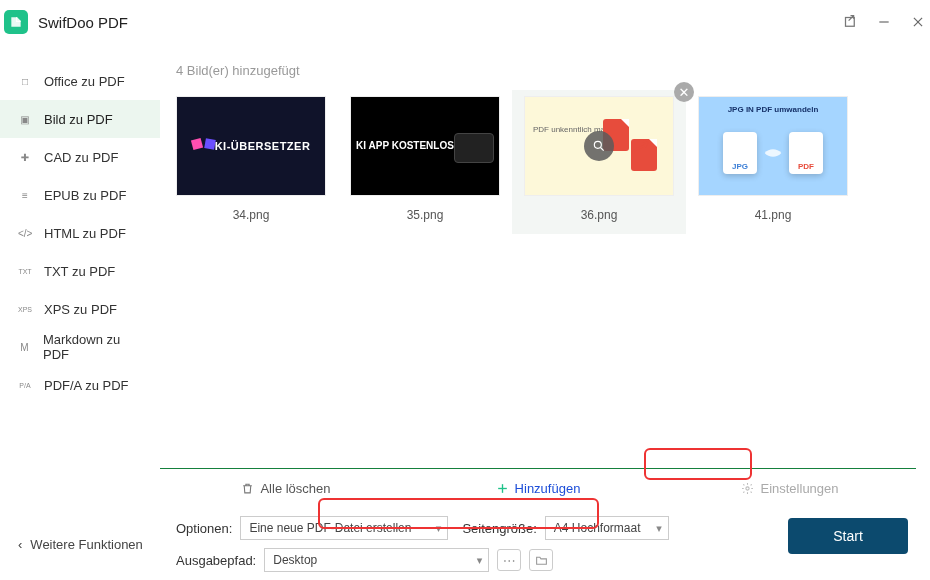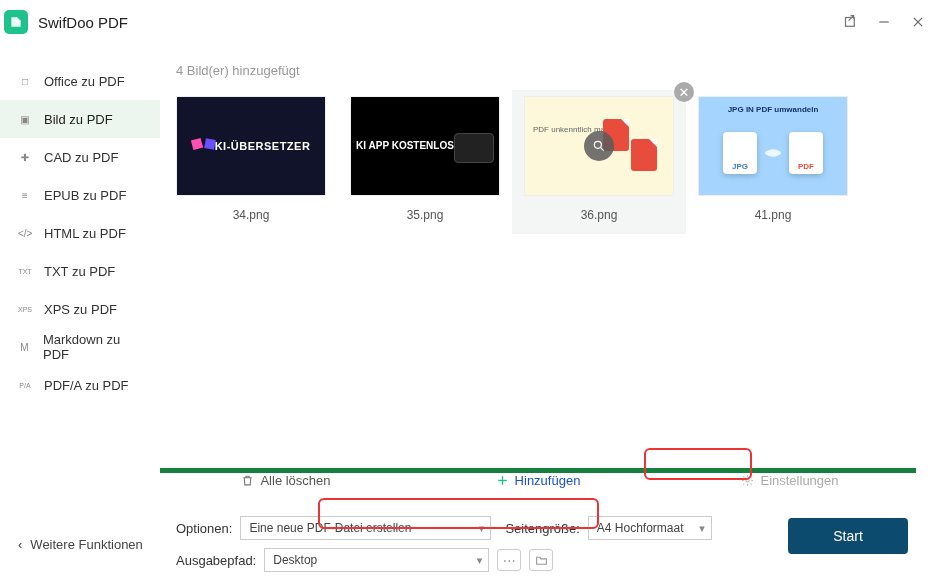--- a/index.html
+++ b/index.html
@@ -19,21 +19,21 @@
 .content{flex:1;display:flex;flex-direction:column;padding:0 14px 0 0}
 .status-row{height:52px;display:flex;align-items:center;padding:0 0 0 16px;font-size:13px;color:#999}
 .thumbs{display:flex;gap:24px;padding:0 16px}
 .thumb-col{display:flex;flex-direction:column;align-items:center;gap:12px;position:relative}
 .thumb{width:150px;height:100px;border:1px solid #eee;background:#fafafa;display:flex;align-items:center;justify-content:center;font-size:9px;position:relative;overflow:hidden}
 .thumb-col.hover{background:#f3f6f4;padding:6px 12px 12px;margin:-6px -12px -12px}
 .thumb-name{font-size:12px;color:#555}
 .remove-btn{position:absolute;top:-8px;right:-8px;width:20px;height:20px;border-radius:50%;background:#aaa;color:#fff;display:flex;align-items:center;justify-content:center;font-size:13px;cursor:pointer}
 .zoom-btn{position:absolute;top:50%;left:50%;transform:translate(-50%,-50%);width:30px;height:30px;border-radius:50%;background:rgba(90,90,90,.85);color:#fff;display:flex;align-items:center;justify-content:center;cursor:pointer}
 .spacer{flex:1}
-.action-row{height:40px;display:flex;align-items:flex-start;border-top:5px solid #15803d}
+.action-row{height:40px;display:flex;align-items:center;border-top:1px solid #15803d}
 .action-cell{flex:1;display:flex;align-items:center;justify-content:center;gap:6px;font-size:13px;color:#555;cursor:pointer}
 .action-cell.add{color:#1d4ed8}
 .action-cell.settings{color:#aaa}
 .highlight-red{position:absolute;border:2.5px solid #e33;border-radius:6px;pointer-events:none}
 .h1{left:644px;top:448px;width:108px;height:32px}
 .h2{left:318px;top:498px;width:281px;height:31px}
 .opts-row{display:flex;align-items:center;padding:8px 16px;gap:8px;font-size:13px;color:#333}
 .label{color:#333}
 .select{border:1px solid #ccc;height:24px;padding:0 22px 0 8px;font-size:12px;color:#444;background:#fff;cursor:pointer;display:flex;align-items:center;position:relative}
 .select::after{content:"▾";position:absolute;right:6px;color:#888;font-size:11px}
@@ -200,21 +200,21 @@
         <svg width="13" height="13" viewBox="0 0 24 24" fill="none" stroke="#bbb" stroke-width="2">
             <circle cx="12" cy="12" r="3"></circle>
             <path d="M12 2v3M12 19v3M4.2 4.2l2.1 2.1M17.7 17.7l2.1 2.1M2 12h3M19 12h3M4.2 19.8l2.1-2.1M17.7 6.3l2.1-2.1"></path>
           </svg>
         <span>Einstellungen</span>
       </div>
     </div>
 
     <div class="opts-row">
       <span class="label">Optionen:</span>
-      <div class="select" style="width:251px">
+      <div class="select" style="width:208px">
           <span>Eine neue PDF-Datei erstellen</span>
         </div>
       <span class="label" style="margin-left:6px">Seitengröße:</span>
       <div class="select" style="width:124px">
           <span>A4 Hochformaat</span>
         </div>
     </div>
 
     <div class="opts-row" style="padding-top:0">
       <span class="label">Ausgabepfad:</span>

